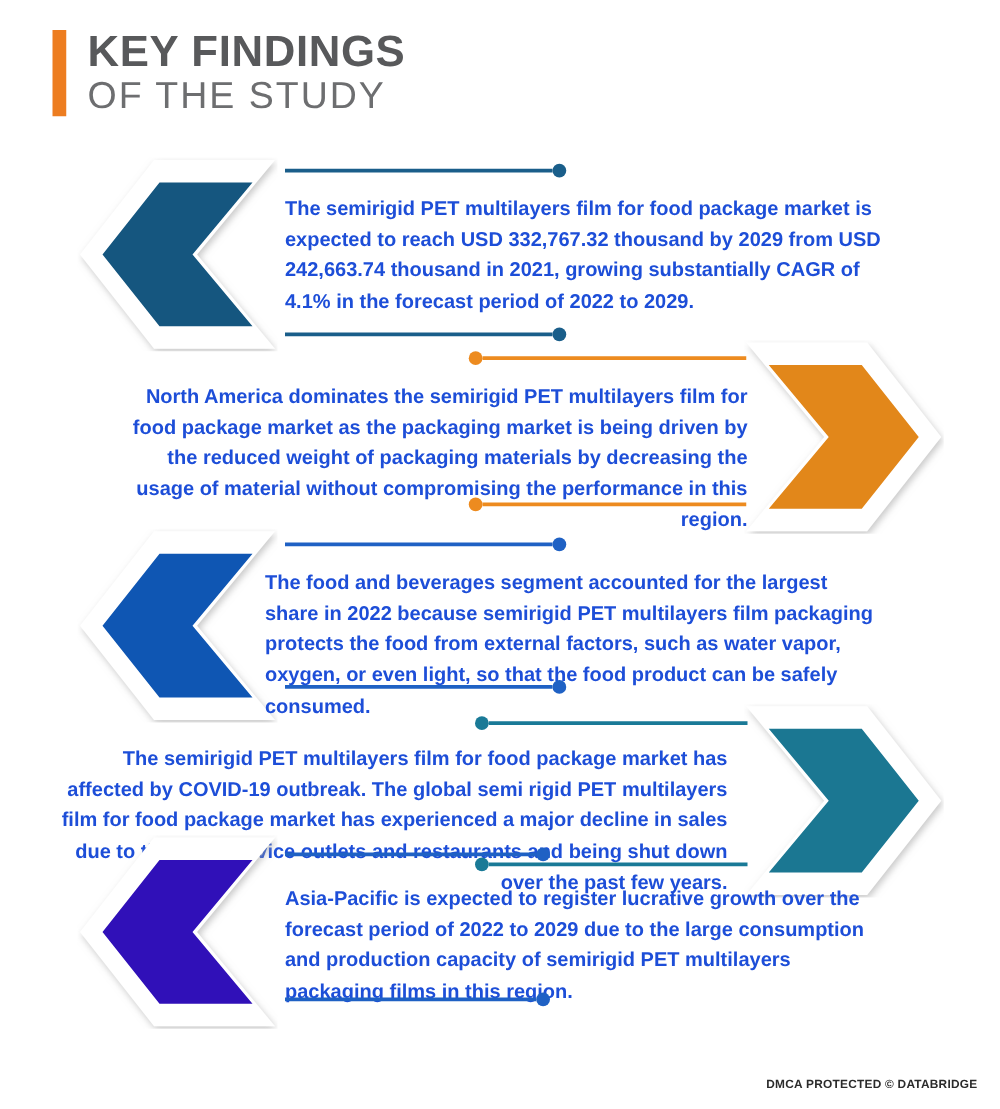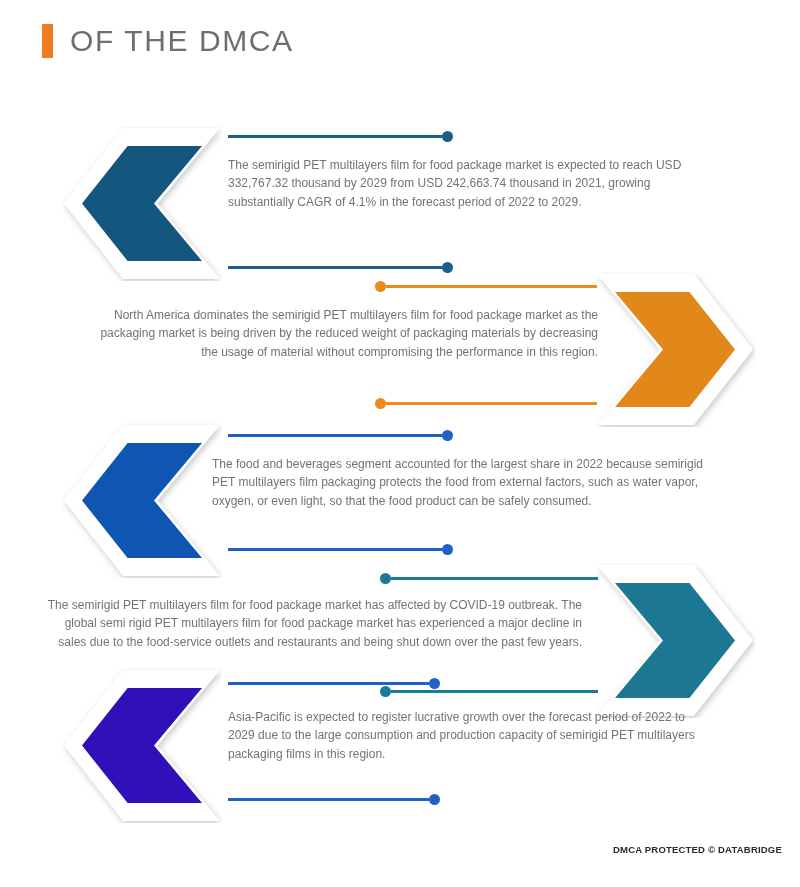--- a/index.html
+++ b/index.html
@@ -80,47 +80,48 @@
   .connector .dot {
     width: 11px;
     height: 11px;
     border-radius: 50%;
     flex: 0 0 11px;
   }
 
   
   .txt {
     position: absolute;
-    font-size: 12px;
+    font-size: 16px;
     line-height: 1.54;
-    color: #737373;
-    font-weight: 400;
+    color: #1d4ed8;
+    font-weight: 700;
   }
   .txt.right { text-align: right; }
   .txt.left  { text-align: left; }
 
   
   .footer {
     position: absolute;
     right: 18px;
-    bottom: 32px;
+    bottom: 14px;
     font-size: 9.5px;
     font-weight: bold;
     color: #2b2b2b;
     letter-spacing: 0.2px;
     text-align: center;
   }
 </style>
 </head>
 <body>
 
 <div class="header">
   <div class="header-bar" style="background: rgb(237, 125, 32);"></div>
   <div class="header-text">
-    <div class="title-sub">OF THE DMCA</div>
+    <div class="title-main">KEY FINDINGS</div>
+    <div class="title-sub">OF THE STUDY</div>
   </div>
 </div>
 
 <div class="row" style="top:126px;height:160px;">
   <div class="chev-wrap" id="chev1" style="left:62px;top:0px;">
     <svg width="160" height="155" viewBox="0 0 160 155" xmlns="http://www.w3.org/2000/svg">
       <defs>
         <filter id="sh-15567f-left" x="-30%" y="-30%" width="170%" height="170%">
           <feDropShadow dx="1.5" dy="2.5" stdDeviation="3" flood-color="#9a9a9a" flood-opacity="0.55"></feDropShadow>
         </filter>

